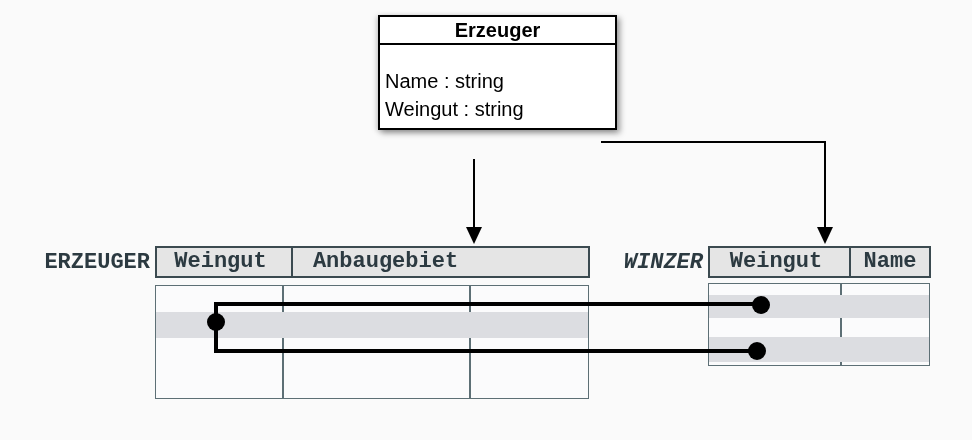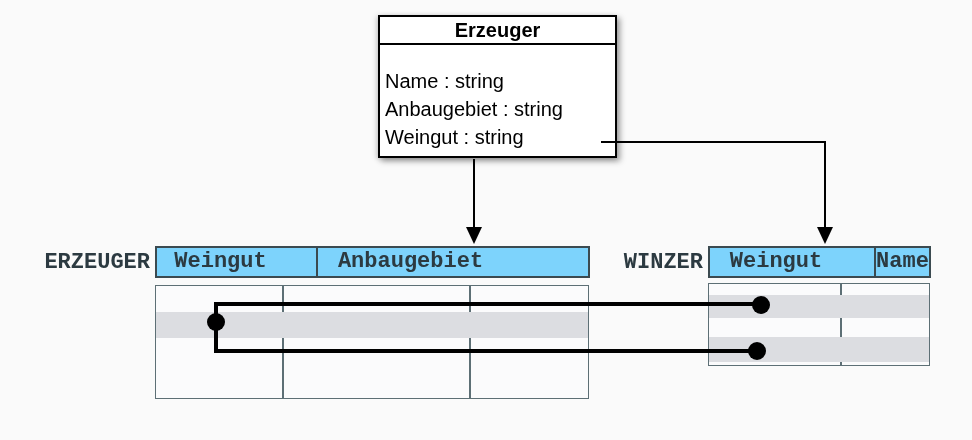--- a/index.html
+++ b/index.html
@@ -32,38 +32,37 @@
 
   
   .tbl-label{
     position:absolute;top:251px;height:24px;line-height:24px;
     font-family:"Liberation Mono","DejaVu Sans Mono",monospace;
     font-weight:bold;font-size:22px;letter-spacing:0px;
     color:var(--table-text,#2c3a41);
     text-align:right;
   }
   #erzeuger-label{left:26px;width:124px;}
-  #winzer-label{left:598px;width:105px;}
+  #winzer-label{left:598px;width:105px;font-style:italic;}
 
   
   .tbl-header{
     position:absolute;display:flex;height:28px;
     border:2px solid var(--header-border,#3b4a50);
-    background:#7dd3fc;
+    background:#e5e5e5;
     box-sizing:content-box;
-    gap:32px;
   }
   .hdr-cell{
     height:28px;line-height:27px;text-align:center;
     font-family:"Liberation Mono","DejaVu Sans Mono",monospace;
     font-weight:bold;font-size:22px;
     color:var(--table-text,#2c3a41);
     box-sizing:border-box;overflow:hidden;
   }
-  .hdr-cell + .hdr-cell{border-left:2px solid var(--header-border,#3b4a50);}
+  .hdr-cell + .hdr-cell{border-left:2px solid var(--header-border,#3b4a50);margin-left:7px;}
   #erzeuger-header{left:155px;top:246px;width:431px;}
   #erzeuger-header .c1{width:127px;}
   #erzeuger-header .c2{width:187px;}
   #erzeuger-header .c3{flex:1;}
   #winzer-header{left:708px;top:246px;width:219px;}
   #winzer-header .c1{width:132px;}
   #winzer-header .c2{flex:1;}
 
   
   .tbl-body{
@@ -96,21 +95,20 @@
 </style>
 </head>
 <body>
 
 <div id="canvas">
 
   <div class="class-box">
     <div class="class-title">Erzeuger</div>
     <div class="class-attrs">
       <div class="attr-line">Name : string</div>
-      <div class="attr-line">Anbaugebiet : string</div>
       <div class="attr-line">Weingut : string</div>
     </div>
   </div>
 
   <div class="tbl-label" id="erzeuger-label">ERZEUGER</div>
   <div class="tbl-label" id="winzer-label">WINZER</div>
 
   <div class="tbl-header" id="erzeuger-header">
     <div class="hdr-cell c1">Weingut</div>
     <div class="hdr-cell c2">Anbaugebiet</div>

